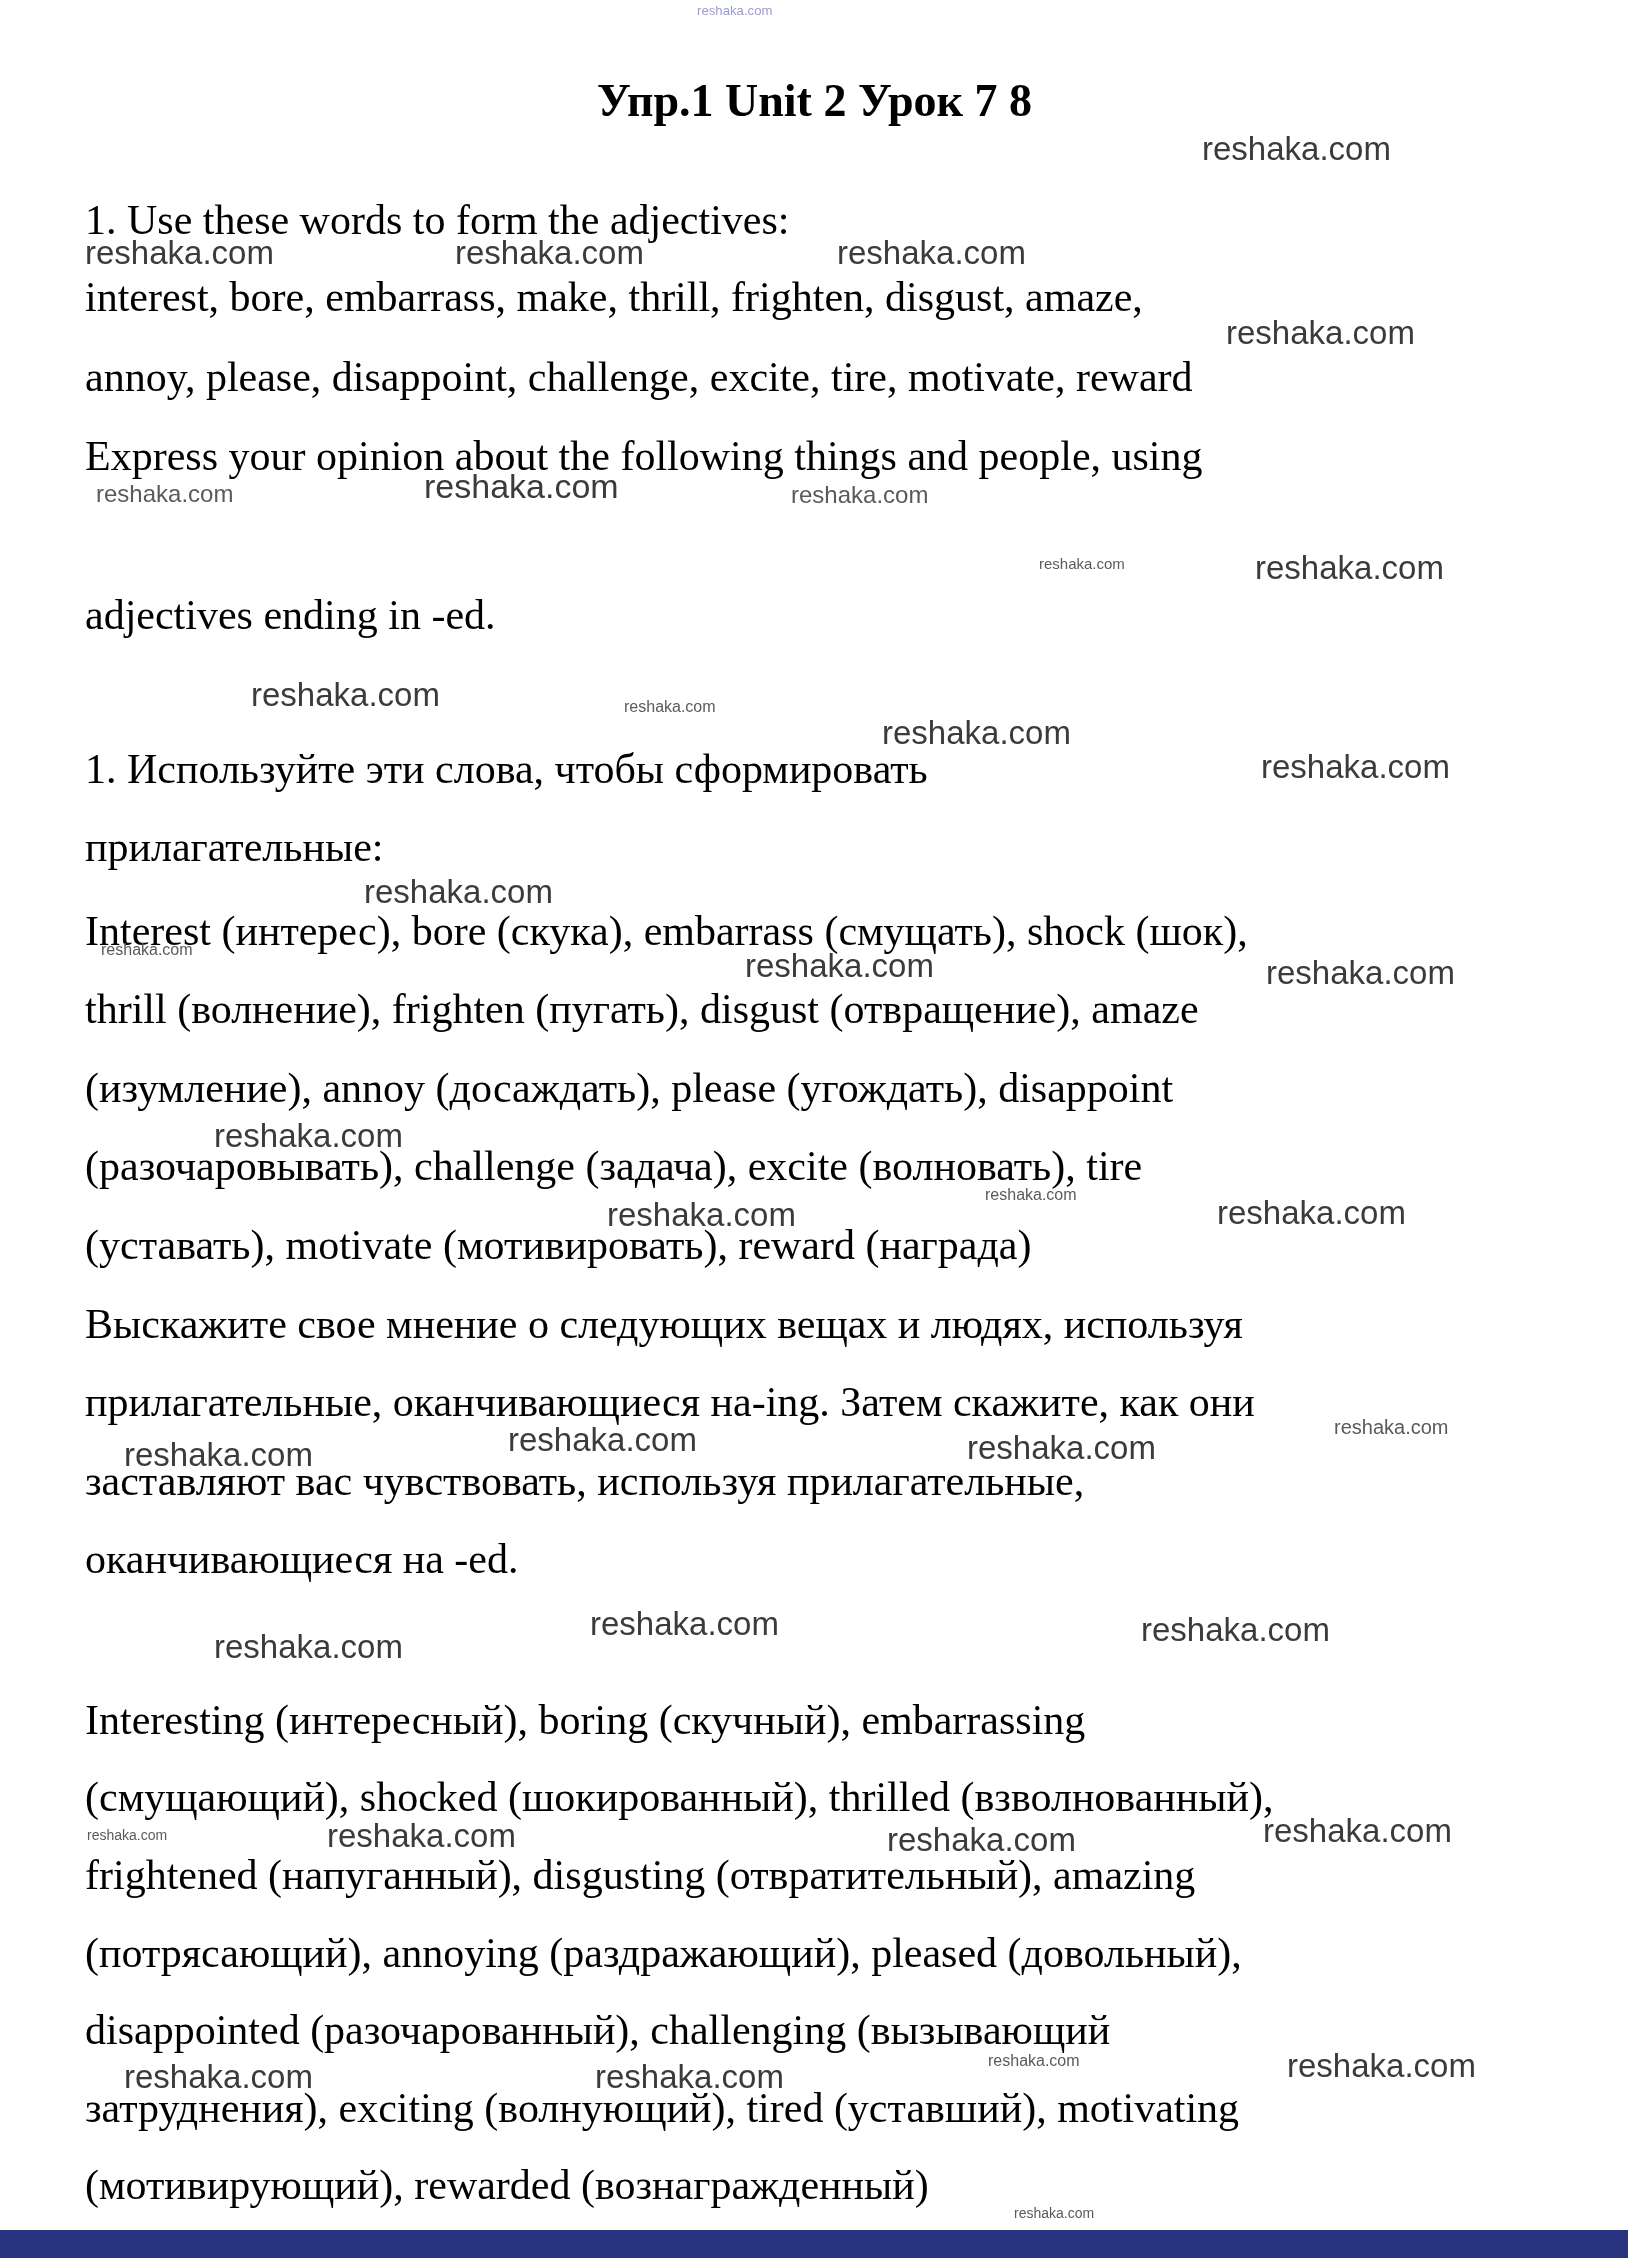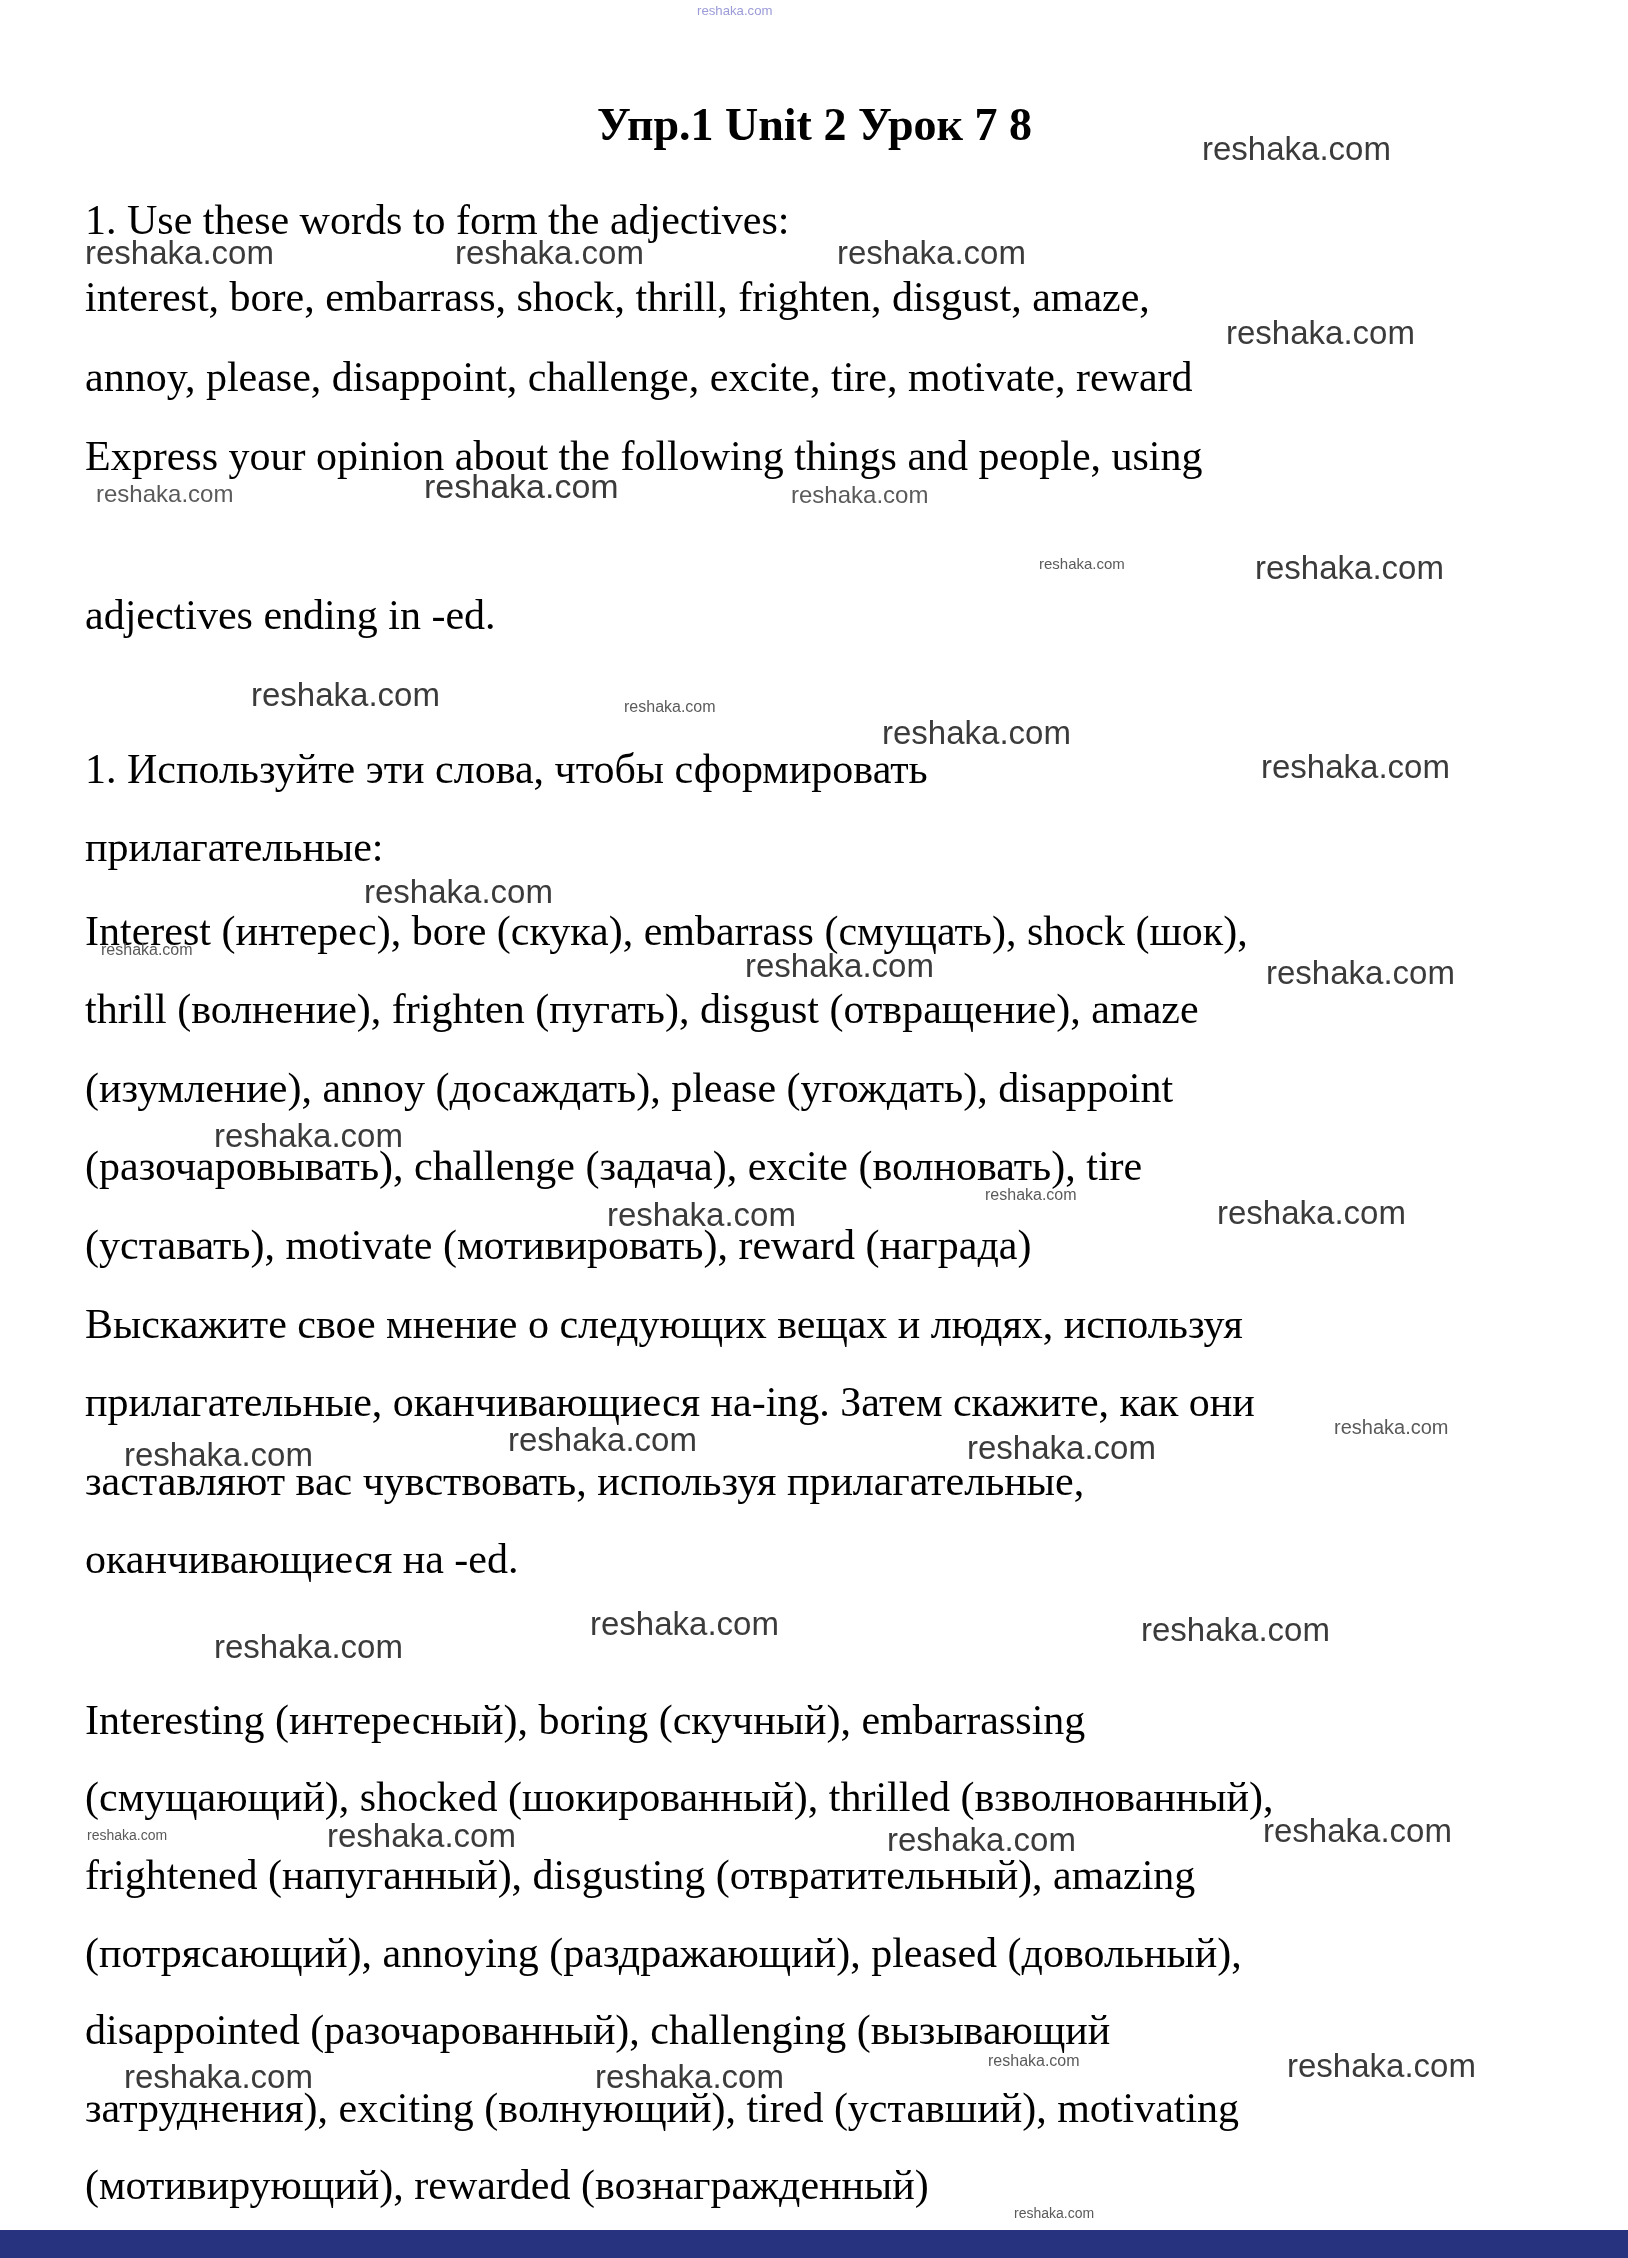--- a/index.html
+++ b/index.html
@@ -12,21 +12,20 @@
     font-family:"Liberation Serif", serif;
   }
   .title {
     position:absolute;
     left:0; right:0;
     top:74px;
     text-align:center;
     font-weight:bold;
     font-size:46px;
     color:#000000;
-    margin-top:24px;
   }
   .line {
     position:absolute;
     left:85px;
     white-space:nowrap;
     font-size:42px;
     color:#000000;
     font-family:"Liberation Serif", serif;
   }
   .bold { font-weight:normal; }
@@ -57,21 +56,21 @@
   <div class="title">Упр.1 Unit 2 Урок 7 8</div>
 
   <span class="wm" style="left:1202px;top:132px;font-size:33px">reshaka.com</span>
 
   <div class="line bold" style="top:196px">1. Use these words to form the adjectives:</div>
 
   <span class="wm" style="left:85px;top:236px;font-size:33px">reshaka.com</span>
   <span class="wm" style="left:455px;top:236px;font-size:33px">reshaka.com</span>
   <span class="wm" style="left:837px;top:236px;font-size:33px">reshaka.com</span>
 
-  <div class="line bold" style="top:273px">interest, bore, embarrass, shock, thrill, frighten, disgust, amaze,</div>
+  <div class="line bold" style="top:273px">interest, bore, embarrass, make, thrill, frighten, disgust, amaze,</div>
 
   <span class="wm" style="left:1226px;top:316px;font-size:33px">reshaka.com</span>
 
   <div class="line bold" style="top:353px">annoy, please, disappoint, challenge, excite, tire, motivate, reward</div>
   <div class="line bold" style="top:432px">Express your opinion about the following things and people, using</div>
 
   <span class="wm small" style="left:96px;top:482px;font-size:24px">reshaka.com</span>
   <span class="wm" style="left:424px;top:469px;font-size:34px">reshaka.com</span>
   <span class="wm small" style="left:791px;top:483px;font-size:24px">reshaka.com</span>
 

